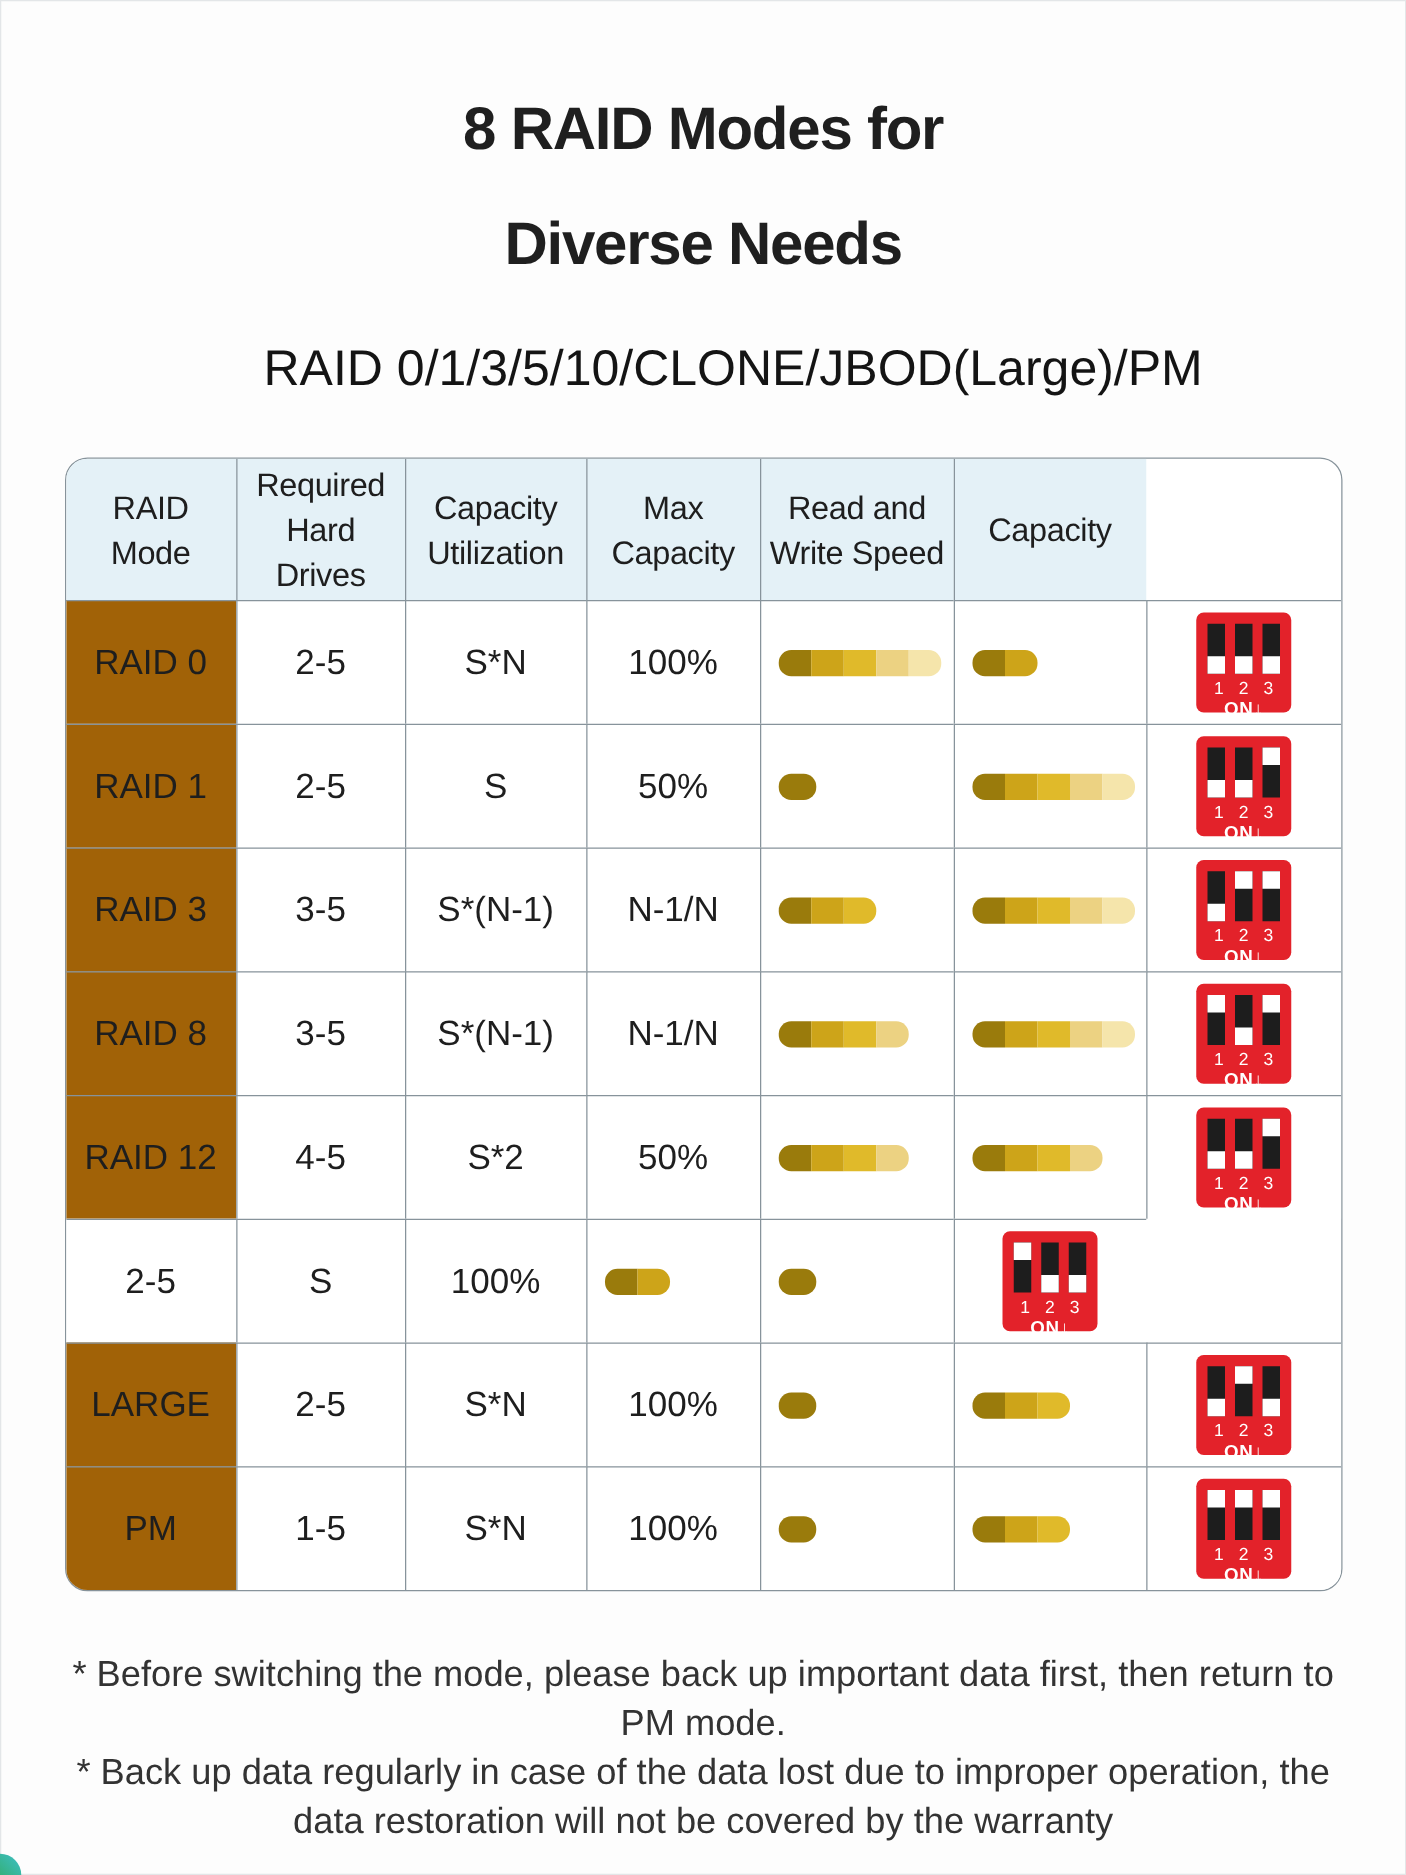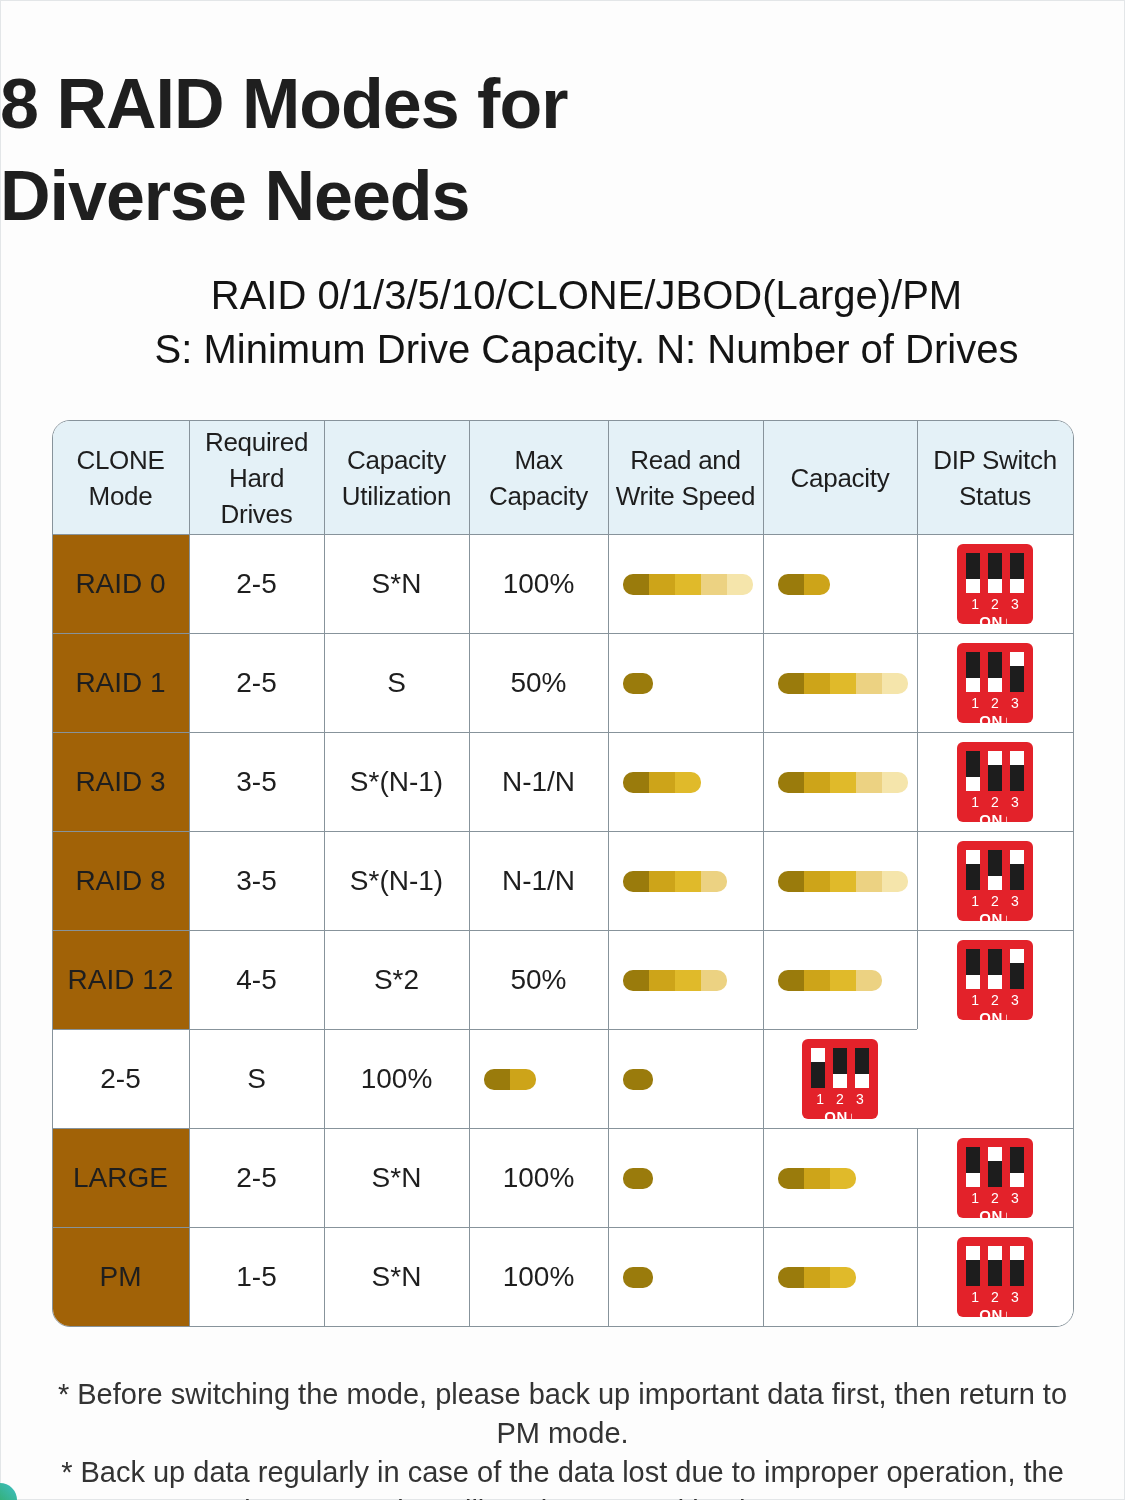--- a/index.html
+++ b/index.html
@@ -8,22 +8,22 @@
     width:1125px;height:1500px;
     margin:0 auto;
     background:#fdfdfd;
     box-shadow:inset 0 0 0 1px #e3e6e8;
     font-family:"Liberation Sans","DejaVu Sans",sans-serif;
     color:#1e1e1e;
     overflow:hidden;
   }
   .title{
     padding-top:58px;
-    text-align:left;
-    font-size:70px;
+    text-align:center;
+    font-size:48px;
     font-weight:700;
     line-height:92px;
     letter-spacing:-1px;
     color:#1f1f1f;
     white-space:pre-line;
   }
   .subtitle{
     margin-top:26px;
     text-align:center;
     font-size:40px;
@@ -111,45 +111,41 @@
 </head>
 <body>
 
 <div class="page">
 
   <div class="title">8 RAID Modes for
 Diverse Needs</div>
 
   <div class="subtitle">
     <div>RAID 0/1/3/5/10/CLONE/JBOD(Large)/PM</div>
-    <div>S: Minimum Drive Capacity. N: Number of Drives</div>
   </div>
 
   <div class="raid-table">
     <div class="tr header-row">
         <div class="th">
-          <span>CLONE Mode</span>
+          <span>RAID Mode</span>
         </div>
         <div class="th">
           <span>Required Hard Drives</span>
         </div>
         <div class="th">
           <span>Capacity Utilization</span>
         </div>
         <div class="th">
           <span>Max Capacity</span>
         </div>
         <div class="th">
           <span>Read and Write Speed</span>
         </div>
         <div class="th">
           <span>Capacity</span>
-        </div>
-        <div class="th">
-          <span>DIP Switch Status</span>
         </div>
       </div>
     <div id="table-body">
         <div class="tr">
           <div class="td mode-cell">RAID 0</div>
           <div class="td">2-5</div>
           <div class="td">S*N</div>
           <div class="td">100%</div>
           <div class="td bar-cell">
             <div class="bar">

